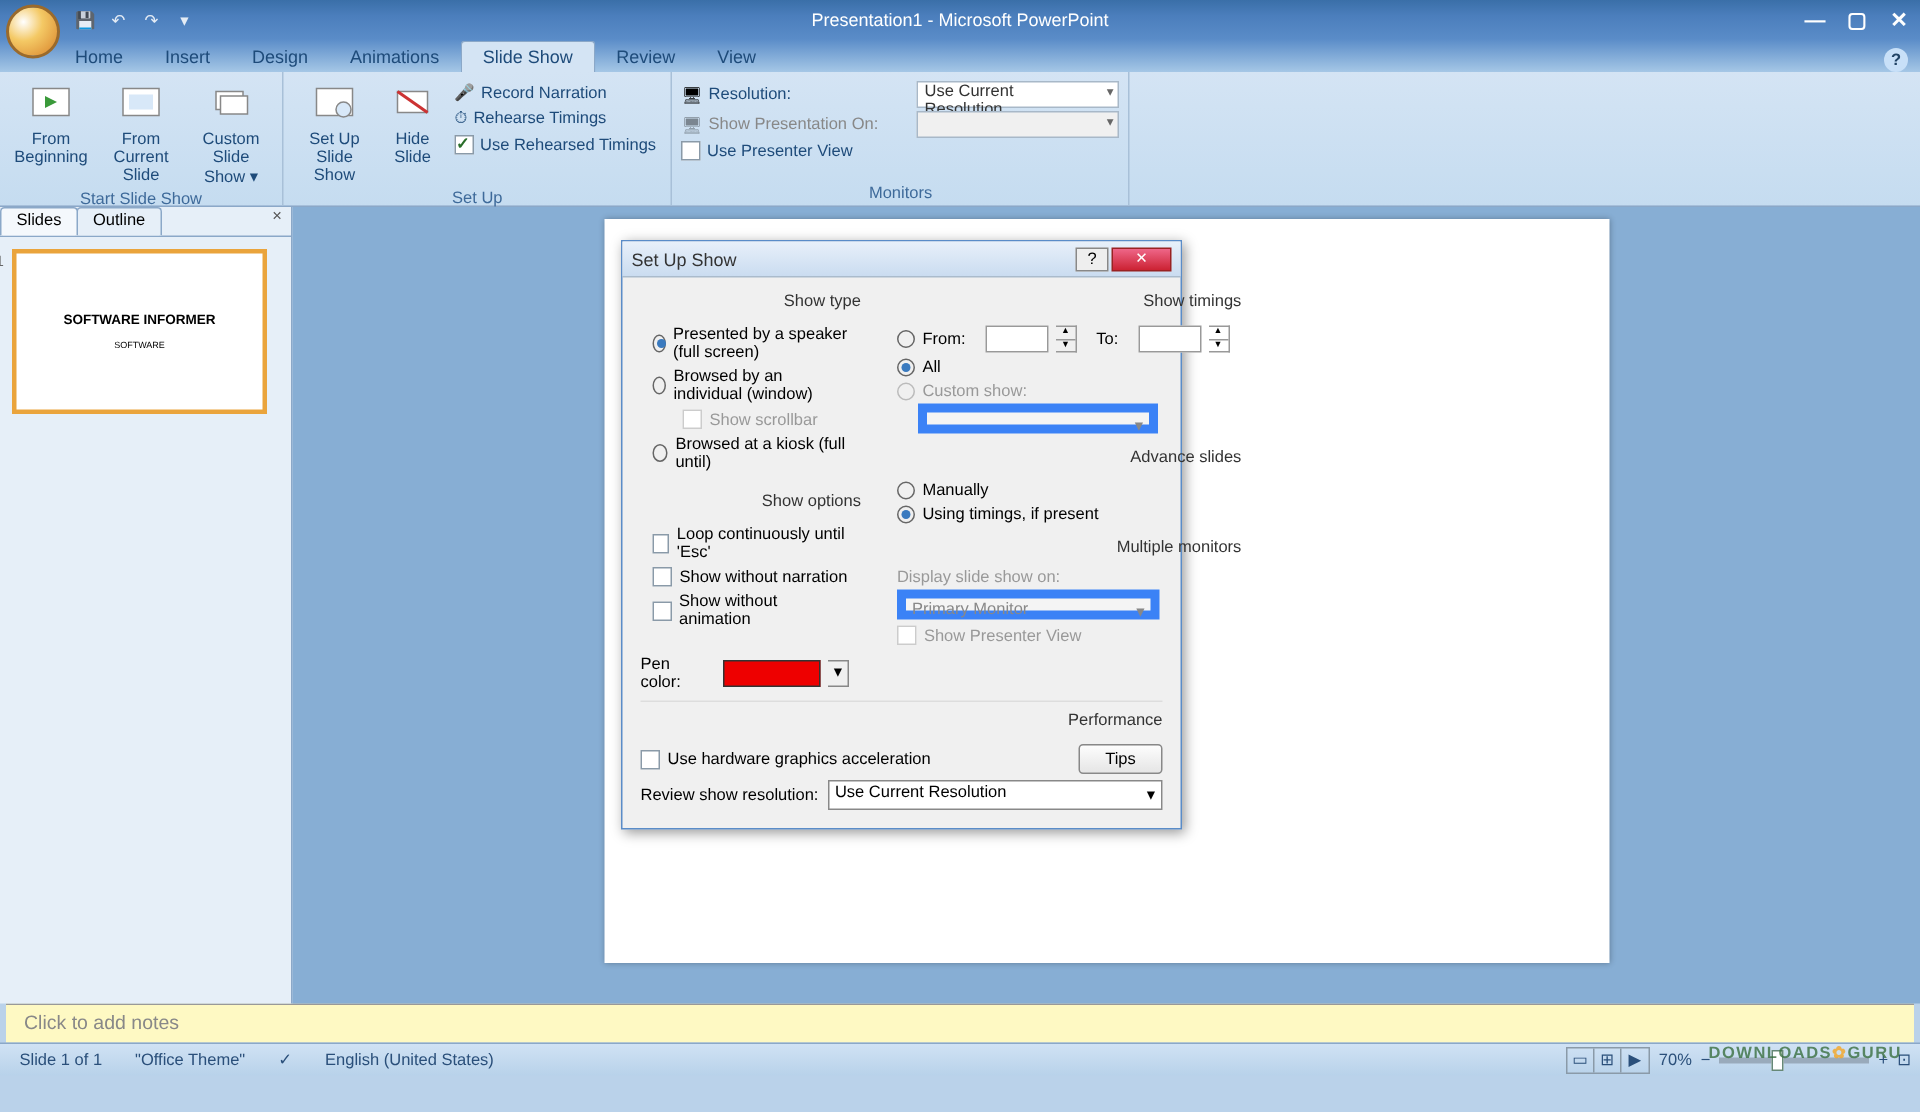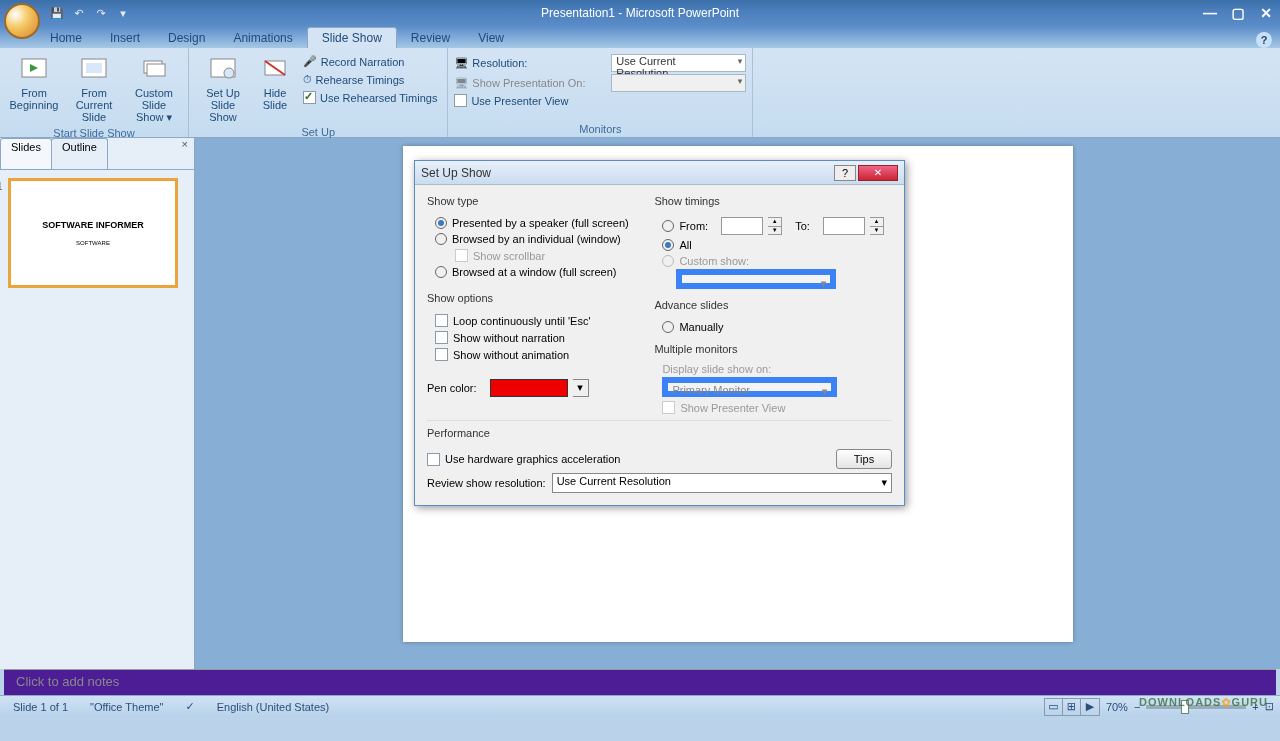--- a/index.html
+++ b/index.html
@@ -28,52 +28,52 @@
 .small-btn-col{display:flex;flex-direction:column;gap:1px;padding-top:2px;}
 .mon-row{display:flex;align-items:center;gap:4px;padding:1px 0;}
 .mon-label{width:135px;color:#888;}
 .mon-combo{width:135px;height:18px;border:1px solid #a8b8c8;background:#fff;padding:0 16px 0 4px;color:#333;position:relative;}
 .mon-combo::after{content:"▾";position:absolute;right:3px;top:1px;color:#666;font-size:9px;}
 .cbx{width:13px;height:13px;border:1px solid #8a9aa8;background:#fff;display:inline-block;vertical-align:middle;position:relative;}
 .cbx.checked::after{content:"✓";position:absolute;left:0;top:-2px;color:#2a6e2a;font-weight:bold;}
 
 .workspace{display:flex;height:531px;}
 .side-panel{width:195px;background:#e6eff8;border-right:1px solid #8ba8c8;}
-.side-tabs{height:32px;display:flex;border-bottom:1px solid #8ba8c8;}
+.side-tabs{height:20px;display:flex;border-bottom:1px solid #8ba8c8;}
 .side-tab{padding:2px 10px;border:1px solid #8ba8c8;border-bottom:none;background:#e6eff8;border-radius:3px 3px 0 0;margin-right:-1px;}
 .side-tab.active{background:#f4f8fc;}
 .side-close{margin-left:auto;padding:0 6px;color:#555;}
 .thumb-wrap{padding:8px;}
 .thumb{border:3px solid #eaa43c;background:#fff;height:110px;width:170px;display:flex;flex-direction:column;align-items:center;justify-content:center;gap:10px;position:relative;}
 .thumb-num{position:absolute;left:-14px;top:0;font-size:10px;color:#666;}
 
 .canvas-area{flex:1;background:#87aed4;display:flex;align-items:flex-start;justify-content:center;position:relative;}
 .slide{width:670px;height:496px;background:#fff;box-shadow:0 0 4px rgba(0,0,0,.3);margin-top:8px;display:flex;align-items:center;justify-content:center;}
 .slide-title{font-size:38px;color:#4f4f4f;}
-.notes-area{height:26px;background:#4c1d95;border-top:1px solid #999;padding:4px 12px;color:#888;font-size:13px;margin:0 4px;}
+.notes-area{height:26px;background:#fef9c3;border-top:1px solid #999;padding:4px 12px;color:#888;font-size:13px;margin:0 4px;}
 
 .statusbar{height:22px;background:linear-gradient(#d0e2f4,#b8d2ea);border-top:1px solid #8ba8c8;display:flex;align-items:center;padding:0 6px;gap:8px;color:#2a4f7a;}
 .status-sect{border:1px solid transparent;padding:1px 6px;}
 .status-right{margin-left:auto;display:flex;align-items:center;gap:6px;}
 .view-btns{display:flex;border:1px solid #8a9aa8;}
 .view-btn{width:18px;height:16px;border-right:1px solid #8a9aa8;display:flex;align-items:center;justify-content:center;}
 .view-btn:last-child{border-right:none;}
 .zoom-slider{width:100px;height:4px;background:#9ab;position:relative;}
 .zoom-thumb{width:8px;height:14px;background:#fff;border:1px solid #687;position:absolute;left:35%;top:-5px;}
 
-.dialog{position:absolute;left:414px;top:160px;width:491px;background:#f0f0f0;border:1px solid #5a8cc8;box-shadow:2px 2px 8px rgba(0,0,0,.4);}
+.dialog{position:absolute;left:414px;top:160px;width:374px;background:#f0f0f0;border:1px solid #5a8cc8;box-shadow:2px 2px 8px rgba(0,0,0,.4);}
 .dlg-ttl{height:24px;background:linear-gradient(#e8f0fa,#cadcf0);display:flex;align-items:center;padding:0 6px;border-bottom:1px solid #abc;}
 .dlg-ttl-text{color:#333;font-size:12px;}
 .dlg-ttl-btns{margin-left:auto;display:flex;gap:2px;}
 .dlg-help{width:22px;height:16px;border:1px solid #888;background:#eee;text-align:center;line-height:14px;}
 .dlg-close{width:40px;height:16px;background:linear-gradient(#e68,#c23);border:1px solid #922;color:#fff;text-align:center;line-height:13px;font-size:10px;}
 .dlg-body{padding:10px 12px;}
 .dlg-cols{display:flex;gap:16px;}
 .dlg-col{flex:1;}
-.dlg-section-title{color:#333;margin-bottom:6px;padding-bottom:2px;}
+.dlg-section-title{color:#333;margin-bottom:6px;padding-bottom:2px;text-align:right;}
 .dlg-opt{display:flex;align-items:center;gap:5px;padding:2px 8px;}
 .radio{width:12px;height:12px;border:1px solid #666;border-radius:50%;display:inline-block;position:relative;}
 .radio.sel::after{content:"";width:6px;height:6px;border-radius:50%;background:#3a7abf;position:absolute;left:2px;top:2px;}
 .radio.dis{border-color:#bbb;}
 .dlg-chk-row{display:flex;align-items:center;gap:5px;padding:2px 8px;}
 .spin-input{width:42px;height:18px;border:1px solid #999;background:#fff;padding:0 2px;}
 .spin-btns{width:14px;height:18px;border:1px solid #999;border-left:none;display:flex;flex-direction:column;}
 .spin-btns div{flex:1;font-size:6px;text-align:center;line-height:7px;border-bottom:1px solid #999;}
 .spin-btns div:last-child{border-bottom:none;}
 .combo-dis{width:160px;height:20px;border:6px solid #3b82f6;background:#f4f4f4;color:#888;padding:1px 4px;position:relative;}
@@ -278,21 +278,21 @@
         <div class="dlg-opt">
             <span class="radio"></span>
             <span>Browsed by an individual (window)</span>
           </div>
         <div class="dlg-chk-row" style="padding-left:28px">
             <span class="cbx" style="border-color:#ccc"></span>
             <span class="disabled-text">Show scrollbar</span>
           </div>
         <div class="dlg-opt">
             <span class="radio"></span>
-            <span>Browsed at a window (full screen)</span>
+            <span>Browsed at a kiosk (full until)</span>
           </div>
         <div style="height:12px"></div>
         <div class="dlg-section-title">Show options</div>
         <div class="dlg-chk-row">
             <span class="cbx"></span>
             <span>Loop continuously until 'Esc'</span>
           </div>
         <div class="dlg-chk-row">
             <span class="cbx"></span>
             <span>Show without narration</span>
@@ -324,20 +324,24 @@
           </div>
         <div style="padding-left:22px">
             <div class="combo-dis"></div>
           </div>
         <div style="height:10px"></div>
         <div class="dlg-section-title">Advance slides</div>
         <div class="dlg-opt">
             <span class="radio"></span>
             <span>Manually</span>
           </div>
+        <div class="dlg-opt">
+            <span class="radio sel"></span>
+            <span>Using timings, if present</span>
+          </div>
         <div style="height:8px"></div>
         <div class="dlg-section-title">Multiple monitors</div>
         <div class="disabled-text" style="padding:0 8px">Display slide show on:</div>
         <div style="padding:2px 8px">
             <div class="combo-dis" style="width:175px">Primary Monitor</div>
           </div>
         <div class="dlg-chk-row">
             <span class="cbx" style="border-color:#ccc"></span>
             <span class="disabled-text">Show Presenter View</span>
           </div>

